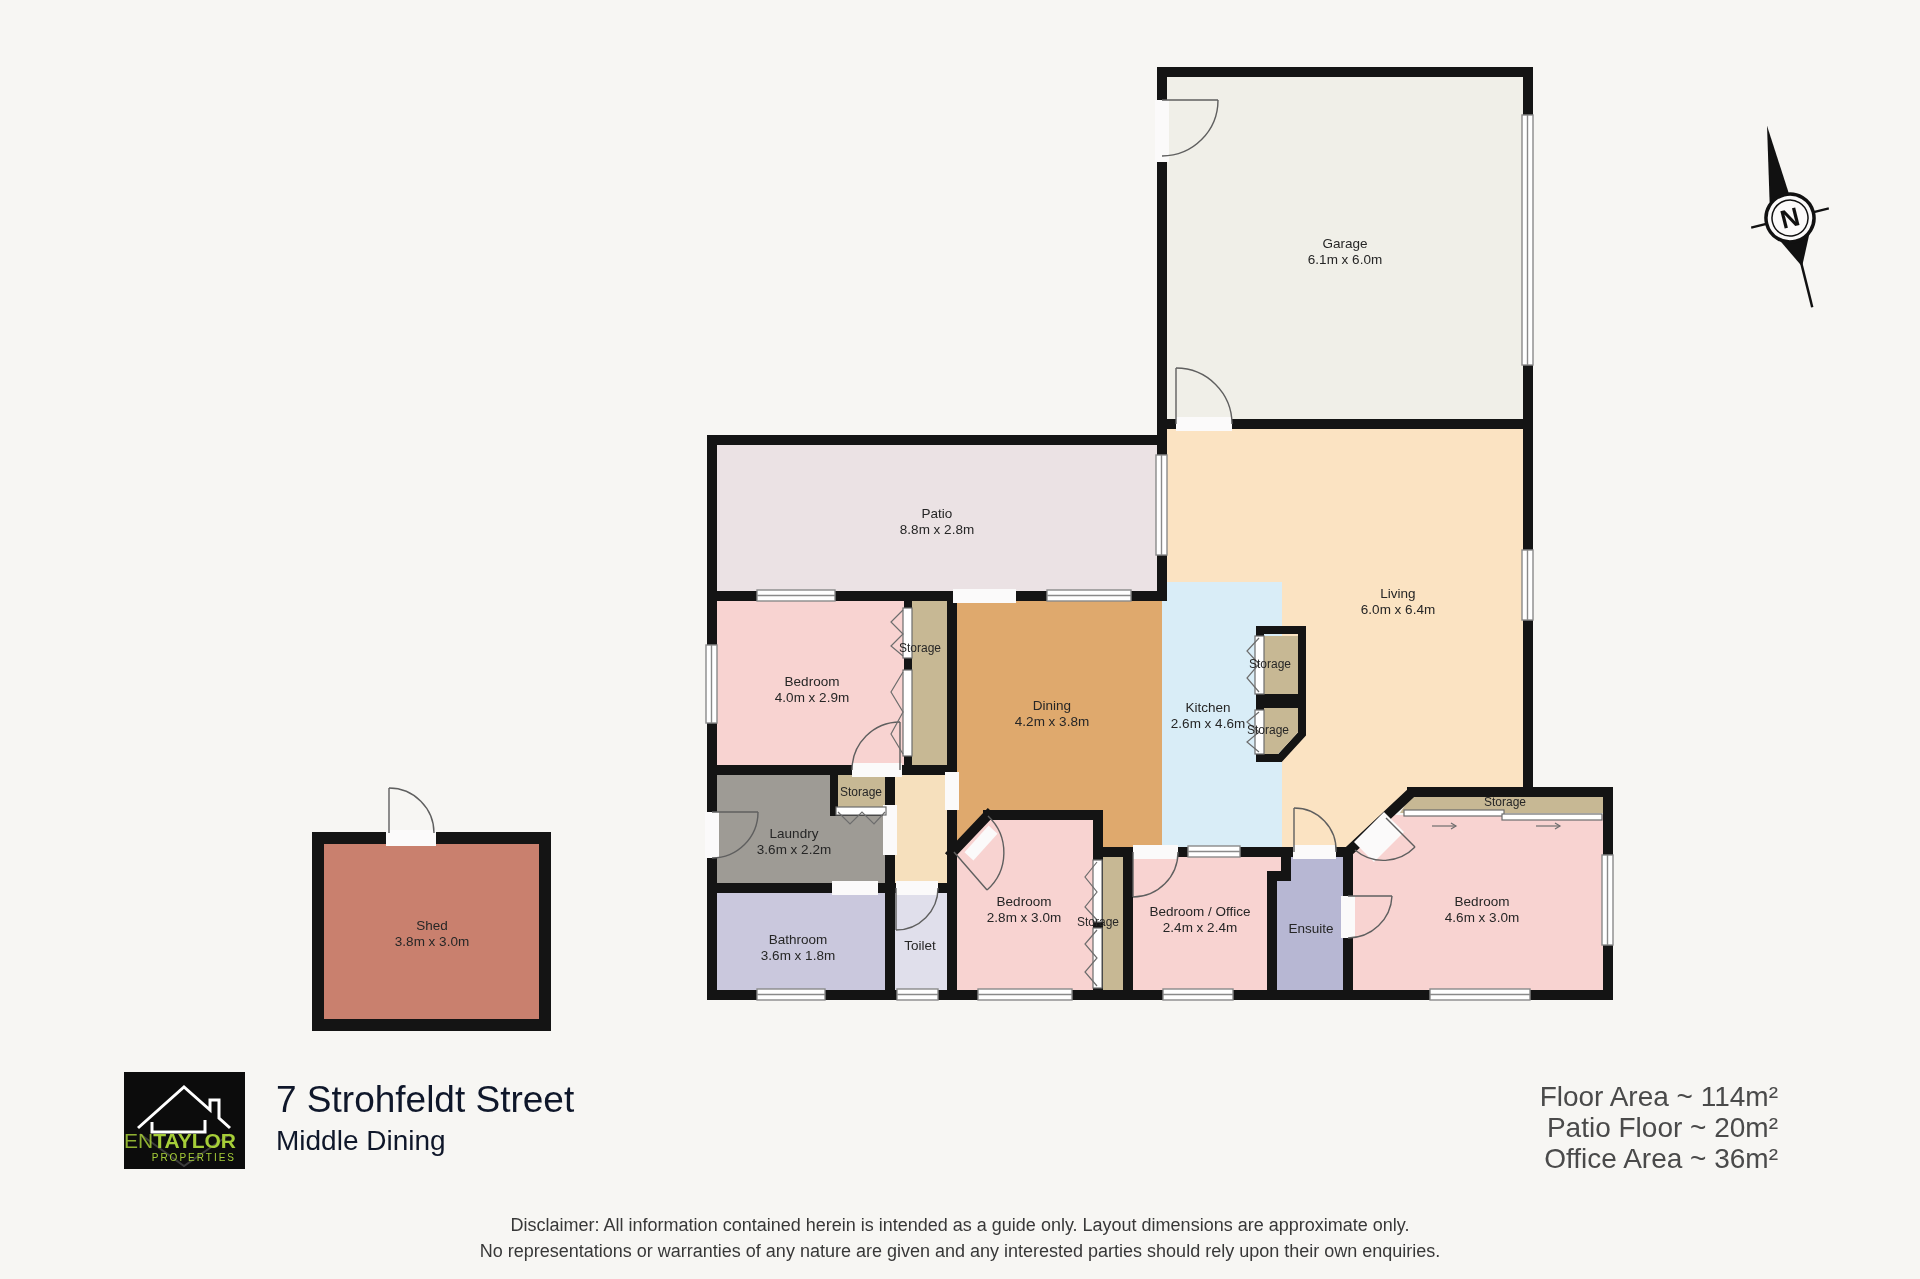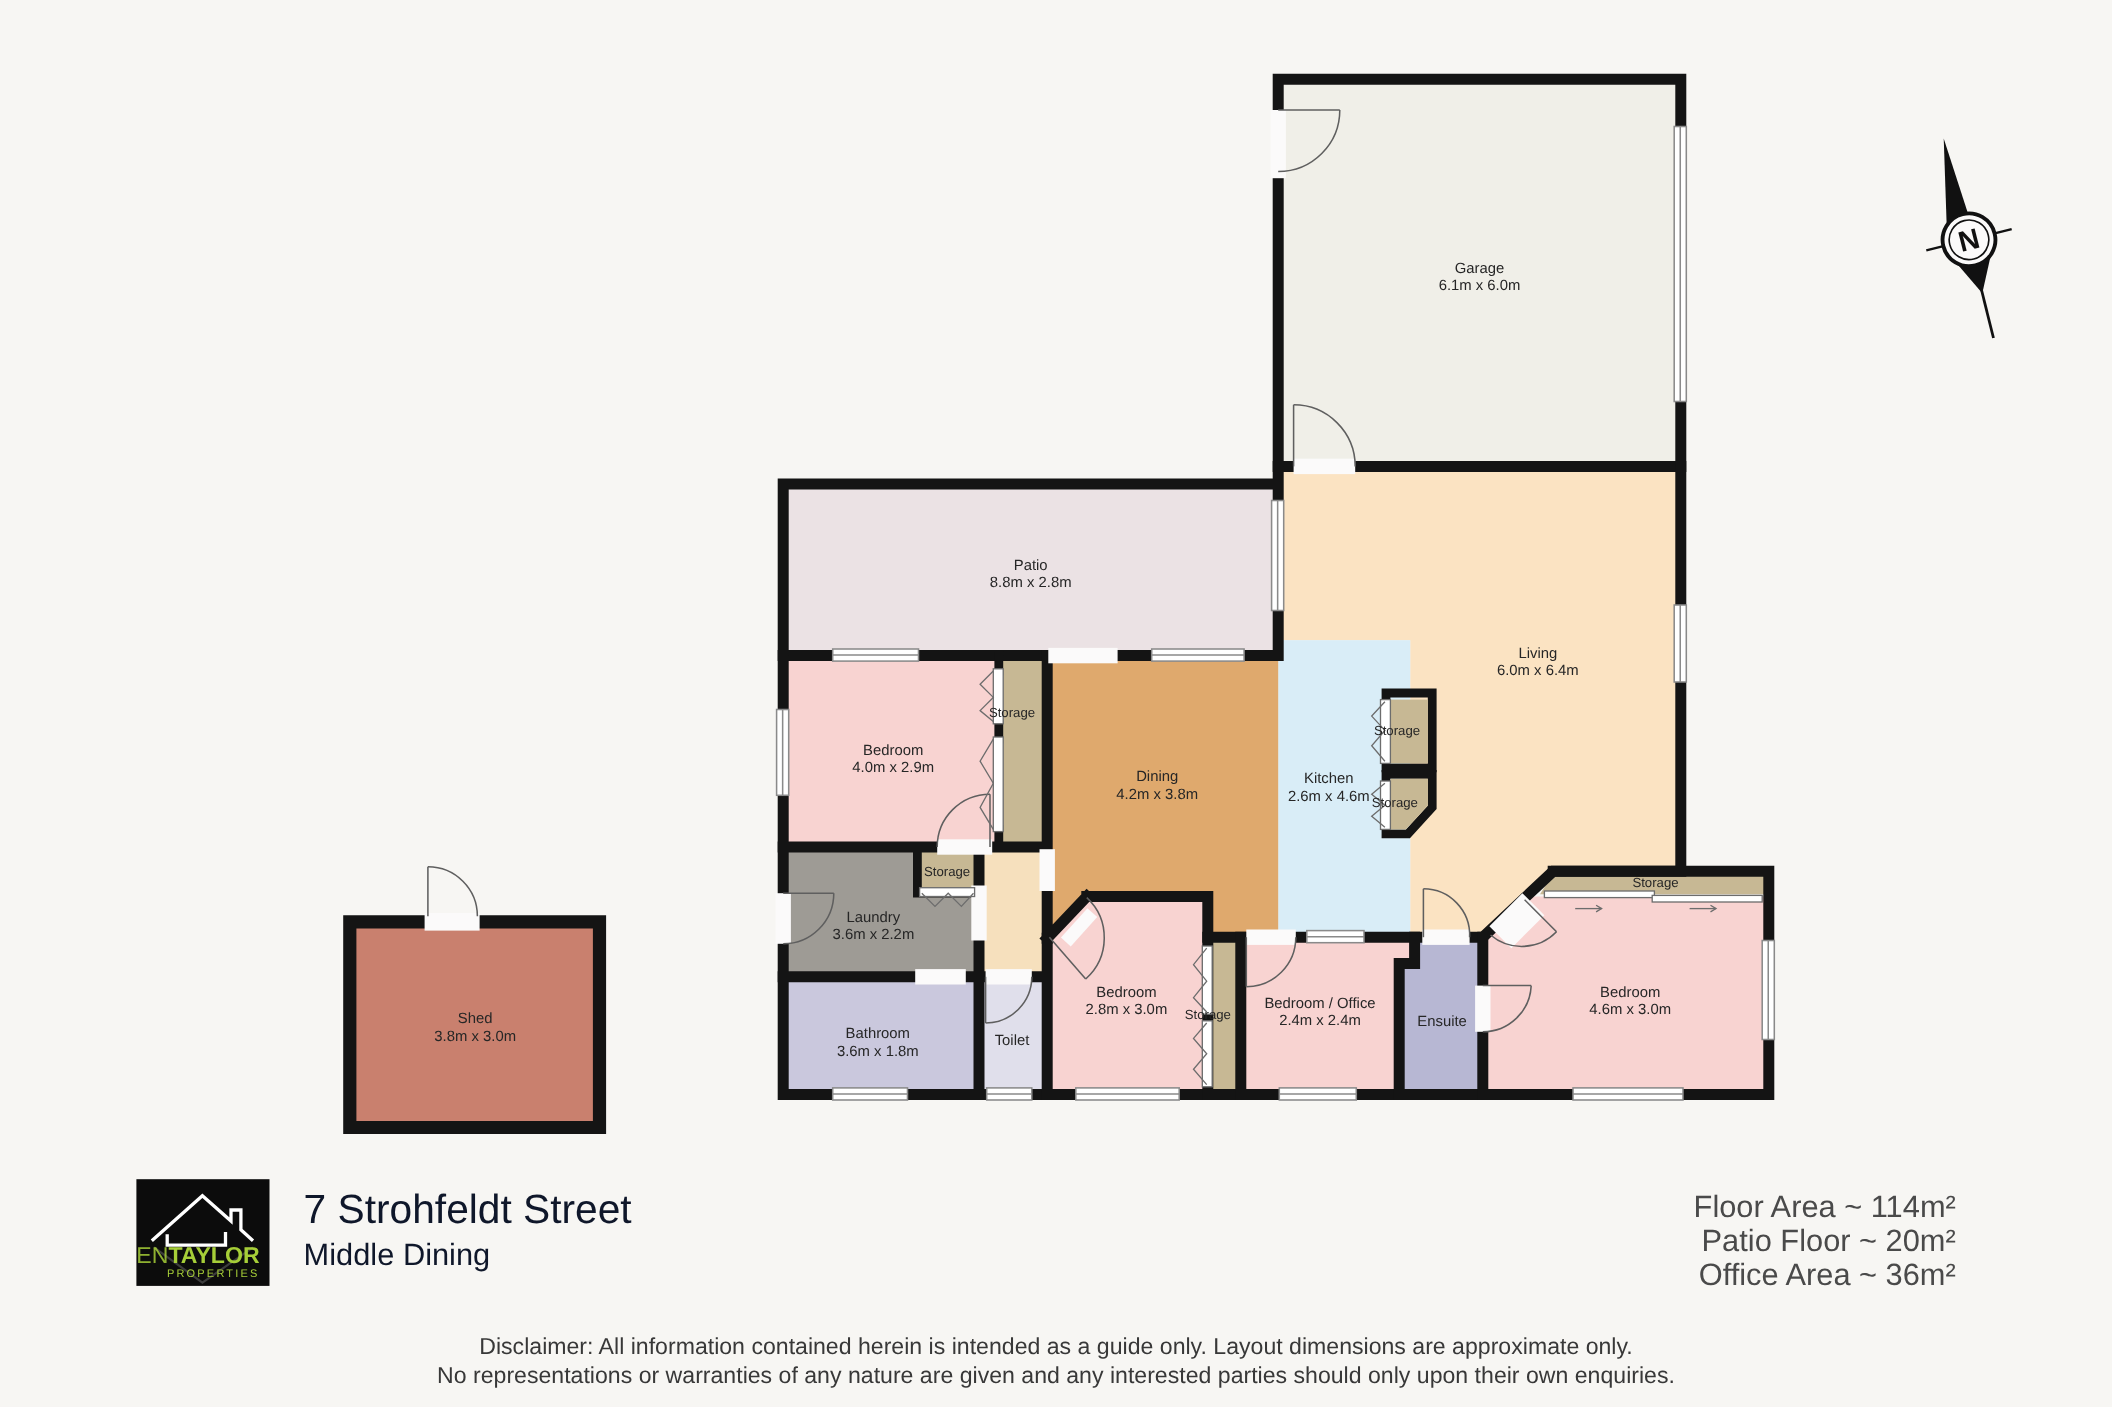--- a/index.html
+++ b/index.html
@@ -6,21 +6,21 @@
   .canvas{position:relative;width:1920px;height:1279px;background:#f7f6f3;overflow:hidden;}
   svg{position:absolute;left:0;top:0;}
   svg text{font-family:"Liberation Sans",sans-serif;}
   .room-label{font-size:13.5px;fill:#262626;text-anchor:middle;}
   .storage-label{font-size:12px;fill:#262626;text-anchor:middle;}
   .compass-n{font-size:26px;font-weight:bold;fill:#111;text-anchor:middle;}
   .footer-address{position:absolute;left:276px;top:1079px;color:#0f172a;}
   .footer-address .line1{font-size:37px;font-weight:500;}
   .footer-address .line2{font-size:28px;margin-top:4px;}
   .footer-areas{position:absolute;right:142px;top:1081px;text-align:right;color:#4a4a4a;font-size:28px;line-height:31px;}
-  .footer-disclaimer{position:absolute;left:0;top:1212px;width:1920px;text-align:center;color:#383838;font-size:21px;line-height:26px;}
+  .footer-disclaimer{position:absolute;left:0;top:1212px;width:1920px;text-align:center;color:#383838;font-size:18px;line-height:26px;}
   .logo-box{position:absolute;left:124px;top:1072px;width:121px;height:97px;background:#0c0c0c;}
 </style>
 </head>
 <body>
 
 <div class="canvas">
 
 <svg width="1920" height="1279" viewBox="0 0 1920 1279">
 
   <g>
@@ -271,16 +271,16 @@
   </div>
 
   <div class="footer-areas">
     <div>Floor Area ~ 114m²</div>
     <div>Patio Floor ~ 20m²</div>
     <div>Office Area ~ 36m²</div>
   </div>
 
   <div class="footer-disclaimer">
     <div>Disclaimer: All information contained herein is intended as a guide only. Layout dimensions are approximate only.</div>
-    <div>No representations or warranties of any nature are given and any interested parties should only upon their own enquiries.</div>
+    <div>No representations or warranties of any nature are given and any interested parties should rely upon their own enquiries.</div>
   </div>
 
 </div>
 
 </body></html>

